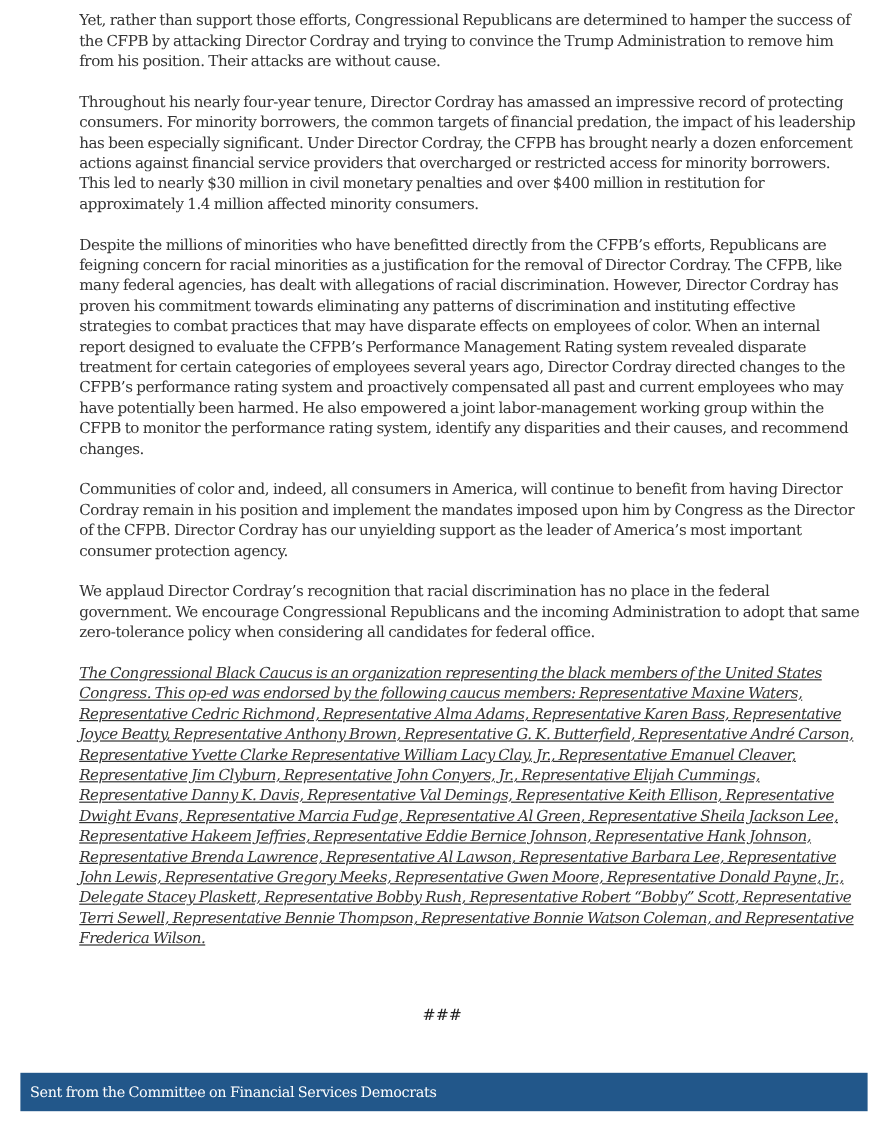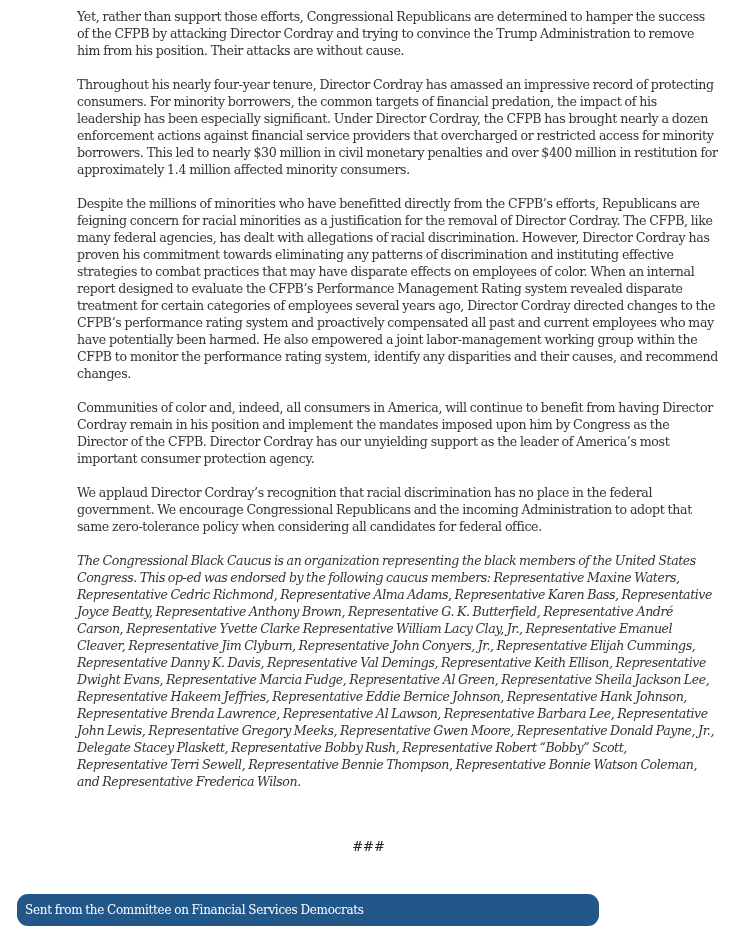--- a/index.html
+++ b/index.html
@@ -15,53 +15,53 @@
       font-family: "DejaVu Serif", "Liberation Serif", serif;
       color: #333333;
     }
     .content {
       position: absolute;
       left: 62px;
       top: 8px;
       width: 656px;
     }
     .para {
-      margin: 0 0 17px 15px;
+      margin: 0 0 17px 4px;
       font-size: 12.6px;
       line-height: 17px;
       letter-spacing: -0.35px;
       word-spacing: -0.5px;
     }
     .para.italic {
       font-style: italic;
       letter-spacing: -0.45px;
       word-spacing: -0.6px;
+      text-decoration: underline;
     }
     .separator {
       position: absolute;
       left: 0;
       width: 737px;
       top: 838px;
       text-align: center;
       font-size: 13px;
       line-height: 17px;
       color: #222;
     }
     .footer {
       position: absolute;
       left: 17px;
       top: 894px;
-      width: 582px;
+      width: 706px;
       height: 32px;
       background: #22578a;
       box-sizing: border-box;
       padding-left: 8px;
       display: flex;
       align-items: center;
-      border-radius: 11px;
     }
     .footer-text {
       color: #ffffff;
       font-size: 12px;
       letter-spacing: -0.3px;
       word-spacing: -0.5px;
     }
   </style>
 </head>
 <body>

